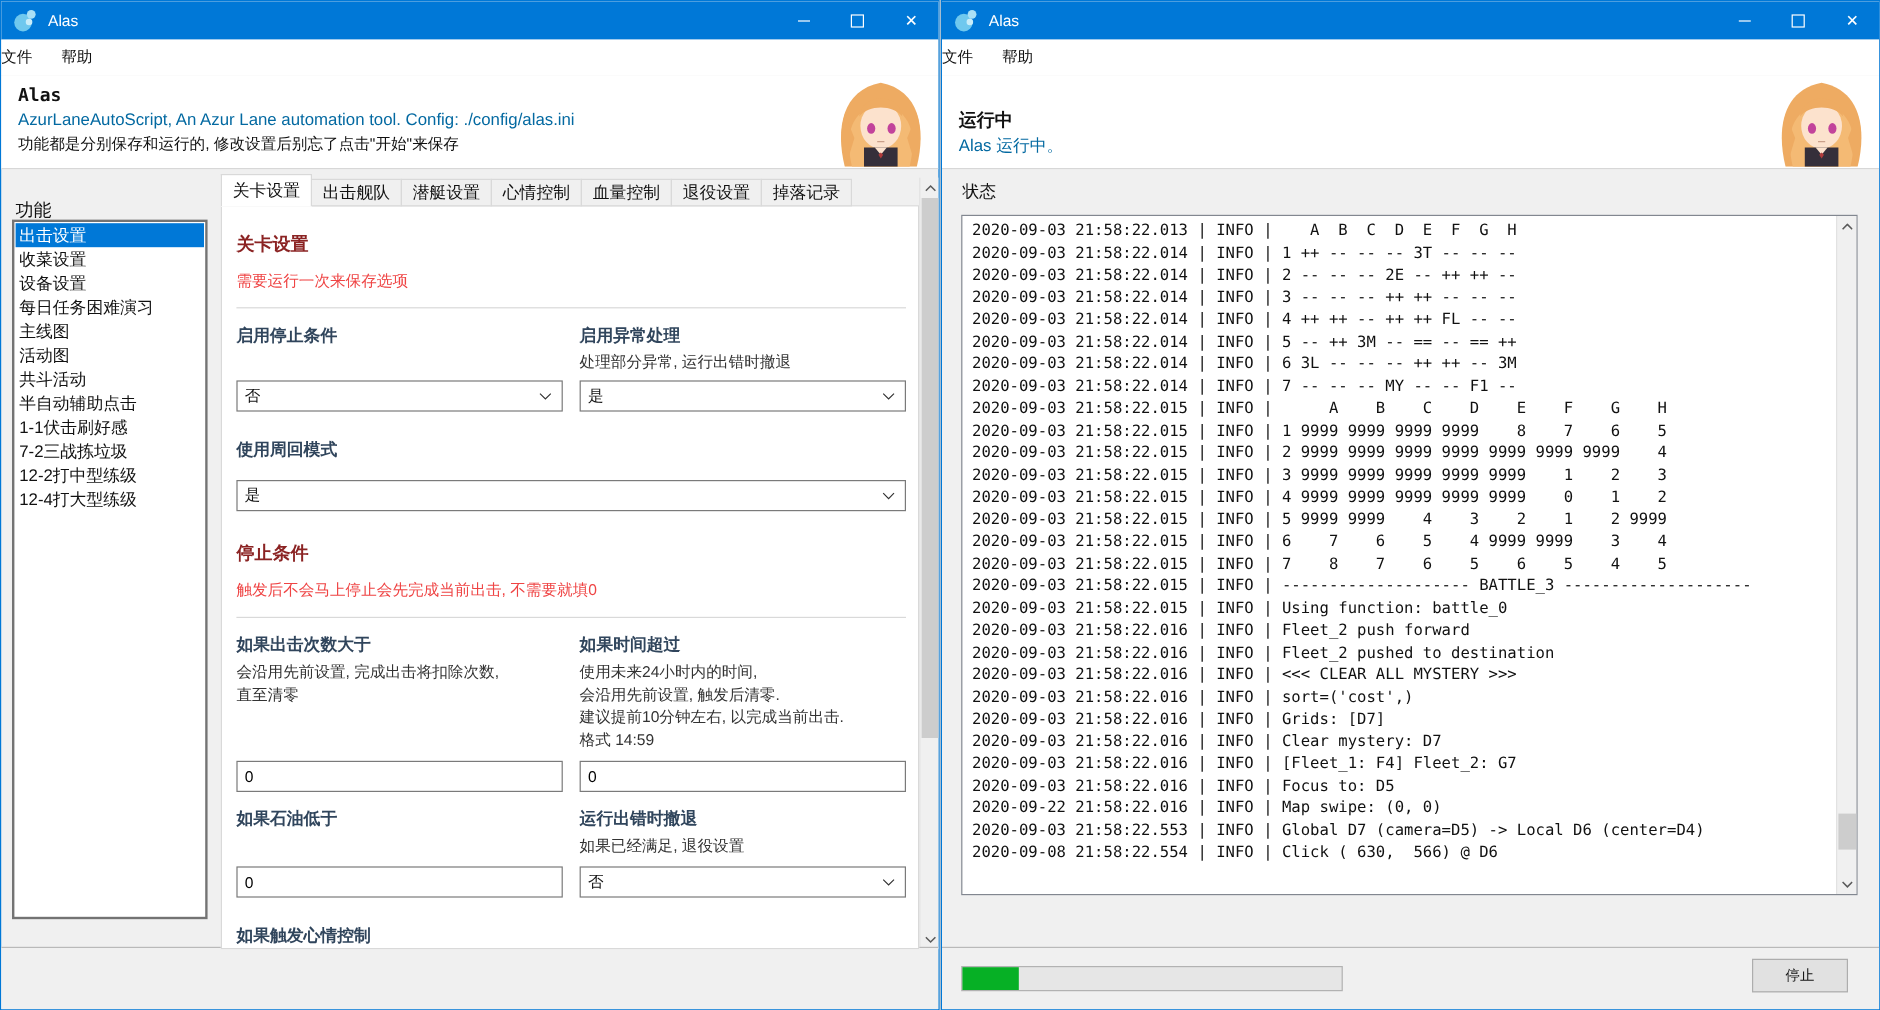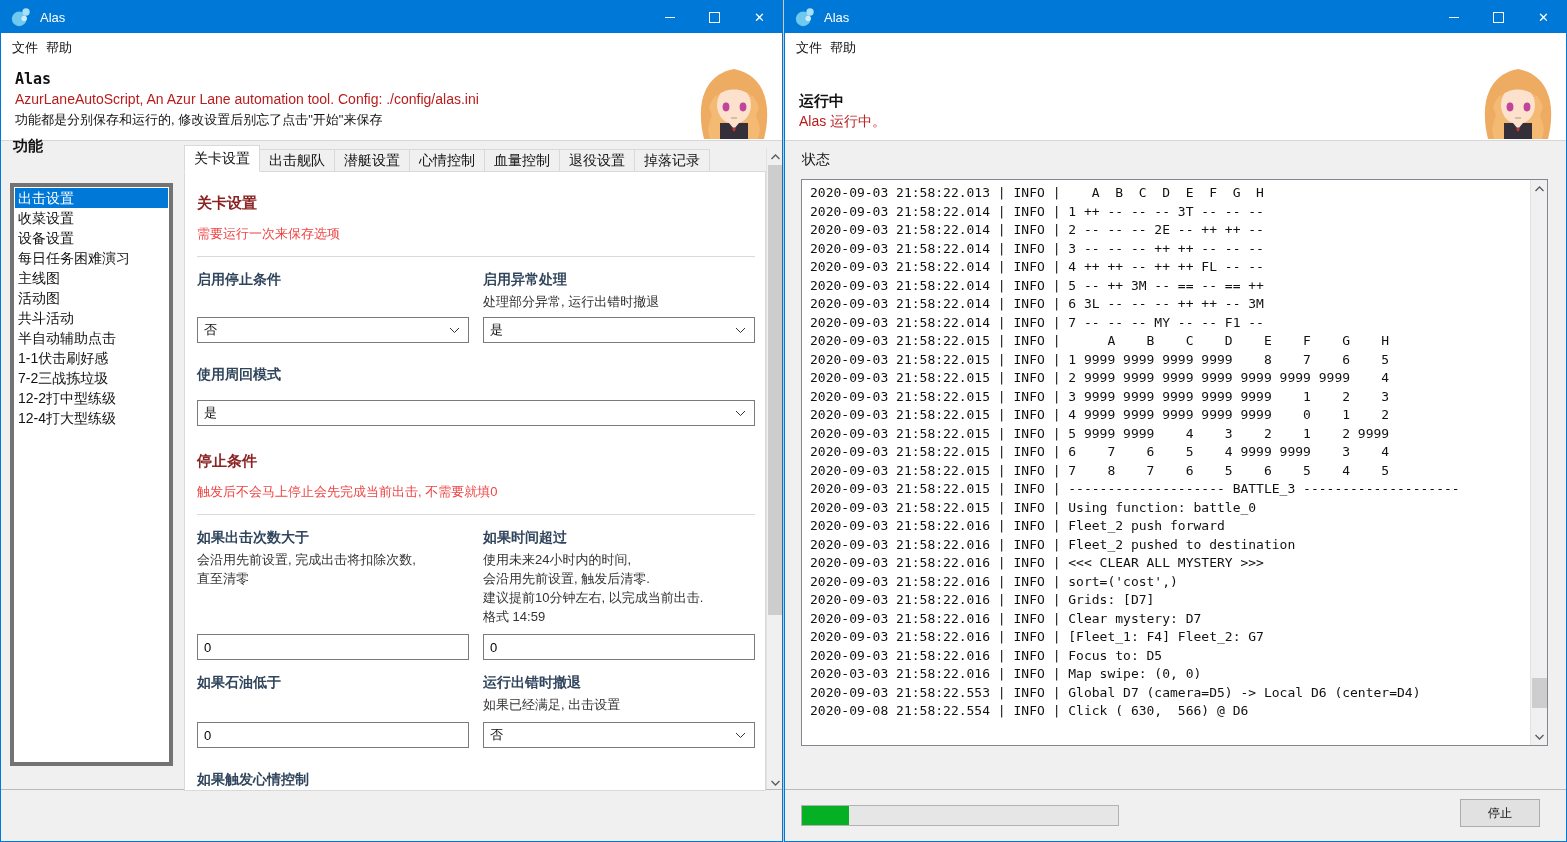--- a/index.html
+++ b/index.html
@@ -12,33 +12,33 @@
   .titlebar{height:32px;background:#0078d7;color:#fff;display:flex;align-items:center;}
   .app-logo{margin-left:9px;width:22px;height:22px;flex:0 0 auto;}
   .title-text{margin-left:8px;font-size:13px;}
   .caption-buttons{margin-left:auto;display:flex;height:100%;}
   .cap-btn{width:45px;height:100%;display:flex;align-items:center;justify-content:center;color:#fff;}
   .glyph-min{width:10px;height:1px;background:#fff;display:block;}
   .glyph-max{width:9px;height:9px;border:1px solid #fff;display:block;}
   .glyph-close{font-size:13px;line-height:13px;}
 
   
-  .menubar{height:30px;background:#fff;display:flex;align-items:center;gap:8px;padding-left:11px;font-size:13px;}
+  .menubar{height:30px;background:#fff;display:flex;align-items:center;gap:24px;font-size:13px;}
   .menu-item{color:#111;}
 
   
   .app-header{position:relative;height:78px;background:#fff;border-bottom:1px solid #d7d7d7;padding:6px 14px 0 14px;box-sizing:border-box;}
   .hdr-title{font-family:"DejaVu Sans Mono","Liberation Mono",monospace;font-weight:bold;font-size:15px;line-height:20px;}
-  .hdr-sub{font-size:14px;line-height:21px;color:#b91c1c;}
+  .hdr-sub{font-size:14px;line-height:21px;color:#0369a1;}
   .hdr-note{font-size:13px;line-height:20px;color:#111;}
   .avatar{position:absolute;right:10px;top:2px;width:76px;height:74px;}
 
   
-  .sidebar-label{position:absolute;left:12px;top:136px;font-size:15px;font-weight:bold;}
-  .listbox{position:absolute;left:9px;top:182px;width:163px;height:583px;background:#fff;border:4px solid #737373;box-sizing:border-box;padding:1px;overflow:hidden;font-size:14px;}
+  .sidebar-label{position:absolute;left:12px;top:165px;font-size:15px;font-weight:normal;}
+  .listbox{position:absolute;left:9px;top:182px;width:163px;height:583px;background:#fff;border:2px solid #737373;box-sizing:border-box;padding:1px;overflow:hidden;font-size:14px;}
   .list-item{height:20px;line-height:20px;padding:0 3px;white-space:nowrap;overflow:hidden;}
   .list-item.selected{background:#0078d7;color:#fff;}
 
   
   .tabbar{position:absolute;left:183px;top:147px;display:flex;align-items:flex-end;height:24px;z-index:2;}
   .tab{height:21px;line-height:21px;padding:0 9px;font-size:14px;background:#f0f0f0;border:1px solid #d9d9d9;margin-right:-1px;box-sizing:content-box;}
   .tab.selected{background:#fff;height:25px;line-height:24px;border-bottom:1px solid #fff;position:relative;z-index:3;}
   .tab-panel{position:absolute;left:183px;top:170px;width:582px;height:620px;background:#fff;border:1px solid #d9d9d9;box-sizing:border-box;overflow:hidden;padding:4px 10px 0 12px;z-index:1;}
 
   .section-title{color:#8b2323;font-size:15px;font-weight:bold;margin-top:18px;}
@@ -224,21 +224,21 @@
       </div>
 
       <div class="form-row" style="">
         <div class="cell">
           <div class="f-label">如果石油低于</div>
           <div class="gap8"></div>
           <input class="tinput" type="text" value="0" style="">
         </div>
         <div class="cell">
           <div class="f-label">运行出错时撤退</div>
-          <div class="f-desc">如果已经满足, 出击设置</div>
+          <div class="f-desc">如果已经满足, 退役设置</div>
           <div class="gap8"></div>
           <div class="combo">
             <span>否</span>
             <span class="chev">
                 <svg width="11" height="7" viewBox="0 0 11 7">
                   <polyline points="1,1 5.5,5.5 10,1" fill="none" stroke="#333" stroke-width="1"></polyline>
                 </svg>
               </span>
           </div>
         </div>
@@ -338,21 +338,21 @@
           <div class="log-line">2020-09-03 21:58:22.015 | INFO | -------------------- BATTLE_3 --------------------</div>
           <div class="log-line">2020-09-03 21:58:22.015 | INFO | Using function: battle_0</div>
           <div class="log-line">2020-09-03 21:58:22.016 | INFO | Fleet_2 push forward</div>
           <div class="log-line">2020-09-03 21:58:22.016 | INFO | Fleet_2 pushed to destination</div>
           <div class="log-line">2020-09-03 21:58:22.016 | INFO | &lt;&lt;&lt; CLEAR ALL MYSTERY &gt;&gt;&gt;</div>
           <div class="log-line">2020-09-03 21:58:22.016 | INFO | sort=('cost',)</div>
           <div class="log-line">2020-09-03 21:58:22.016 | INFO | Grids: [D7]</div>
           <div class="log-line">2020-09-03 21:58:22.016 | INFO | Clear mystery: D7</div>
           <div class="log-line">2020-09-03 21:58:22.016 | INFO | [Fleet_1: F4] Fleet_2: G7</div>
           <div class="log-line">2020-09-03 21:58:22.016 | INFO | Focus to: D5</div>
-          <div class="log-line">2020-03-03 21:58:22.016 | INFO | Map swipe: (0, 0)</div>
+          <div class="log-line">2020-09-22 21:58:22.016 | INFO | Map swipe: (0, 0)</div>
           <div class="log-line">2020-09-03 21:58:22.553 | INFO | Global D7 (camera=D5) -&gt; Local D6 (center=D4)</div>
           <div class="log-line">2020-09-08 21:58:22.554 | INFO | Click ( 630,  566) @ D6</div>
         </div>
       <div class="vscroll log-scroll">
         <div class="sb-arrow up">
             <svg width="9" height="6" viewBox="0 0 9 6">
               <polyline points="0.5,5 4.5,1 8.5,5" fill="none" stroke="#5a5a5a" stroke-width="1.3"></polyline>
             </svg>
           </div>
         <div class="sb-thumb" style="top:498px;height:30px;"></div>

